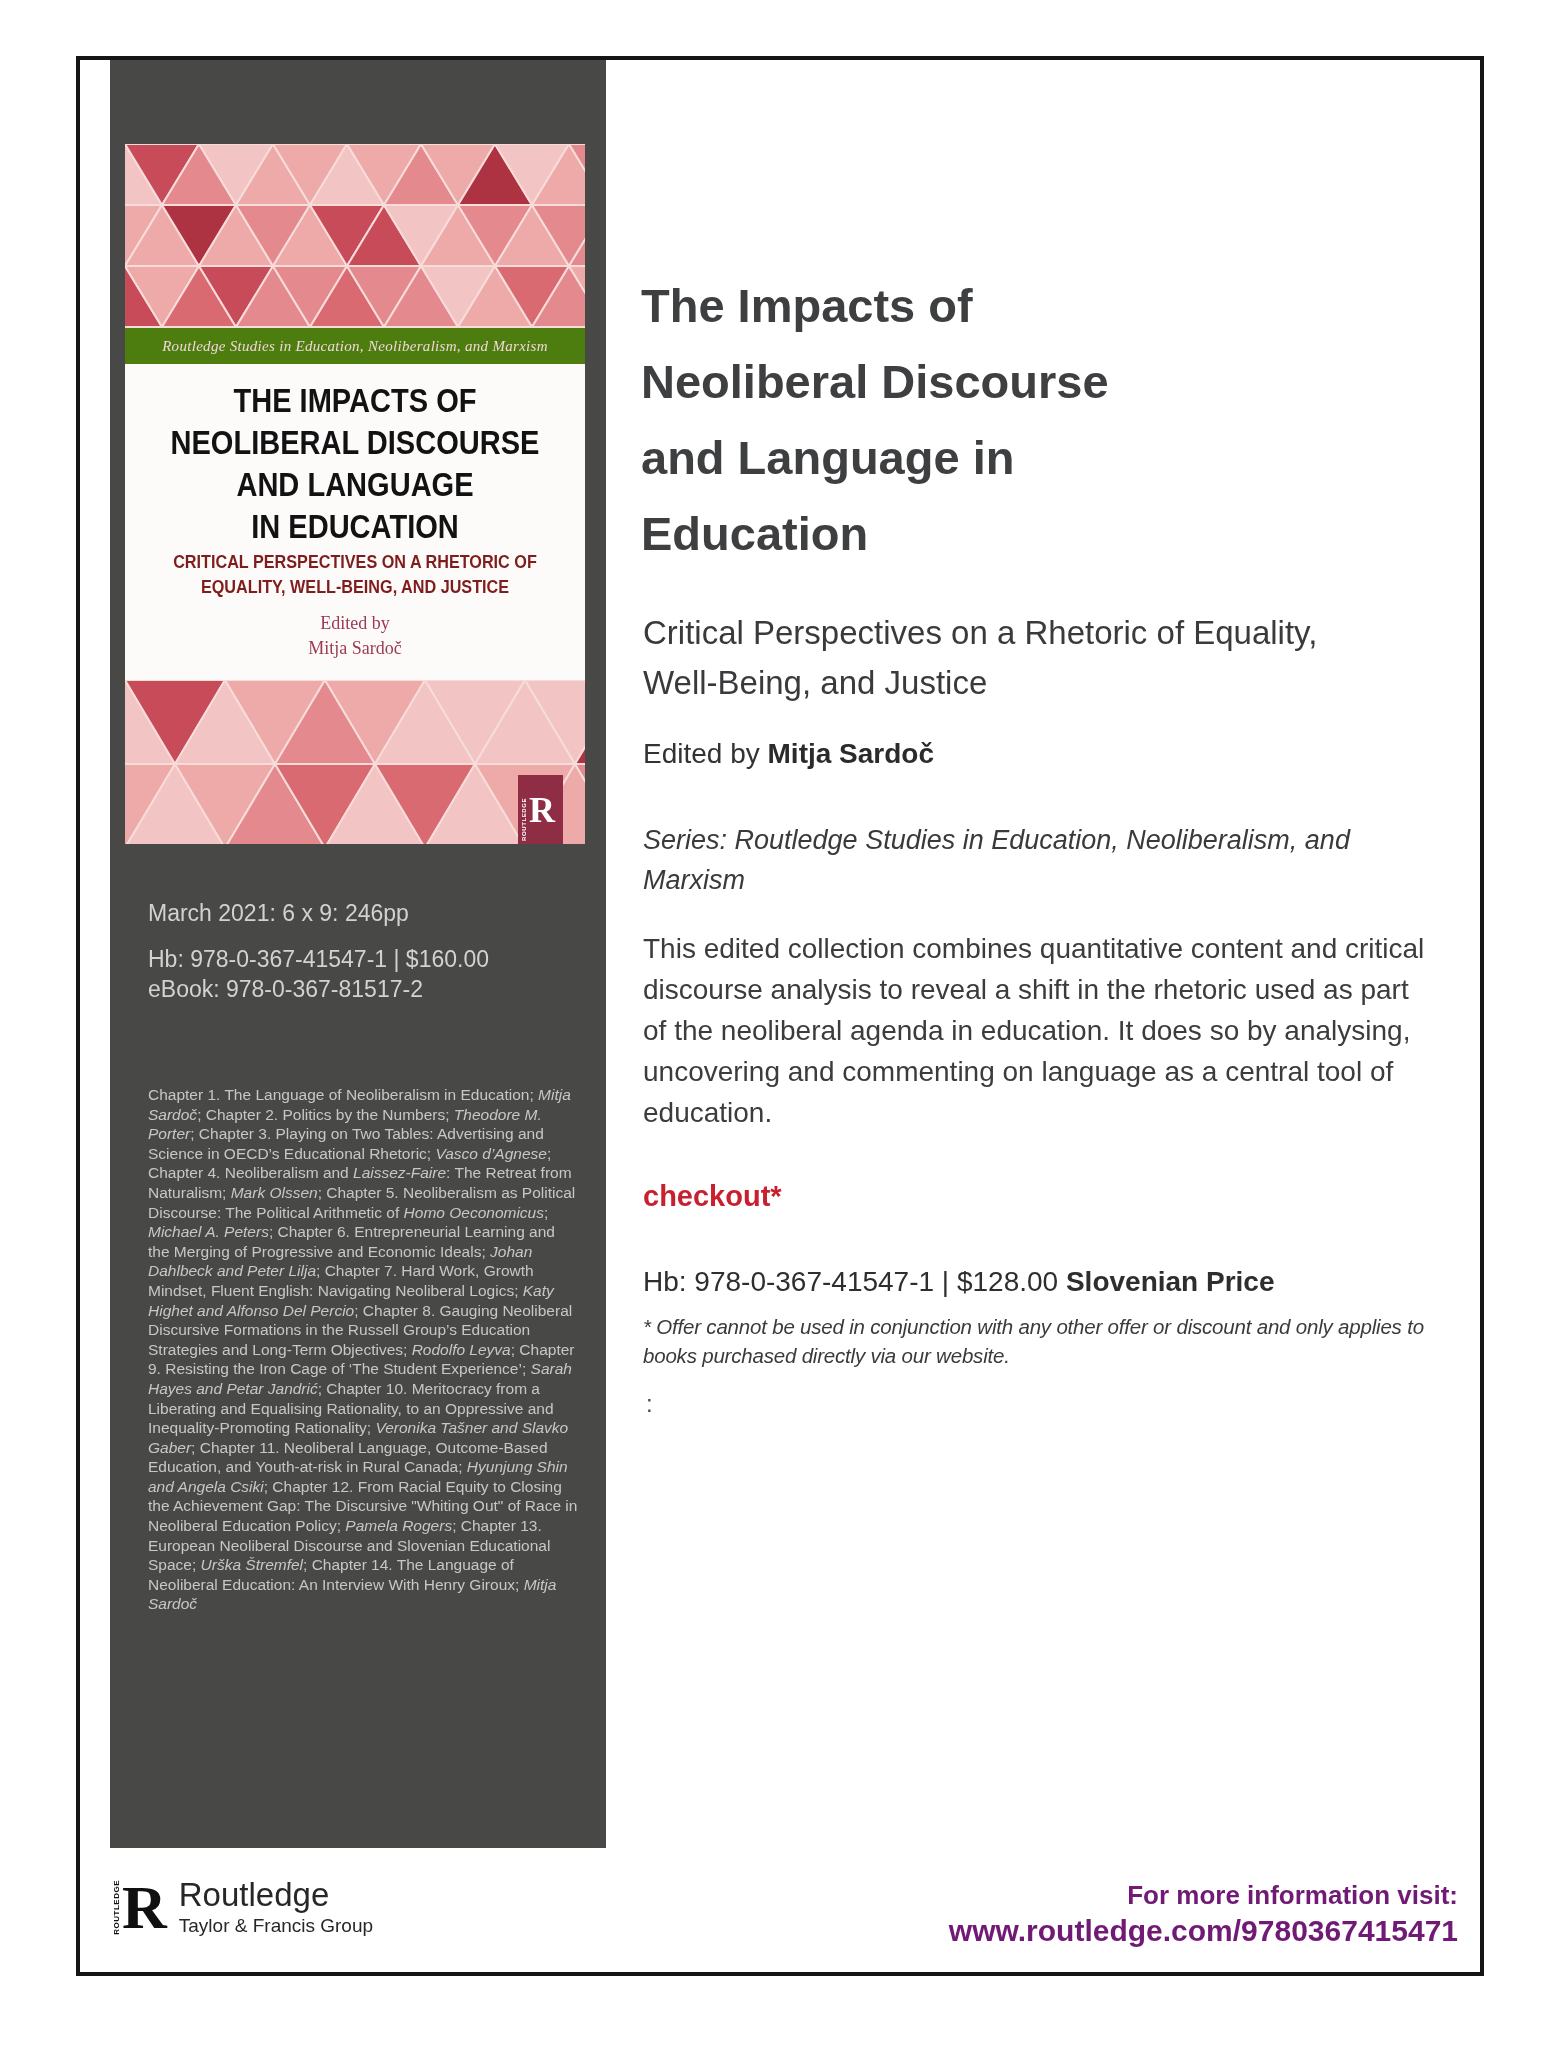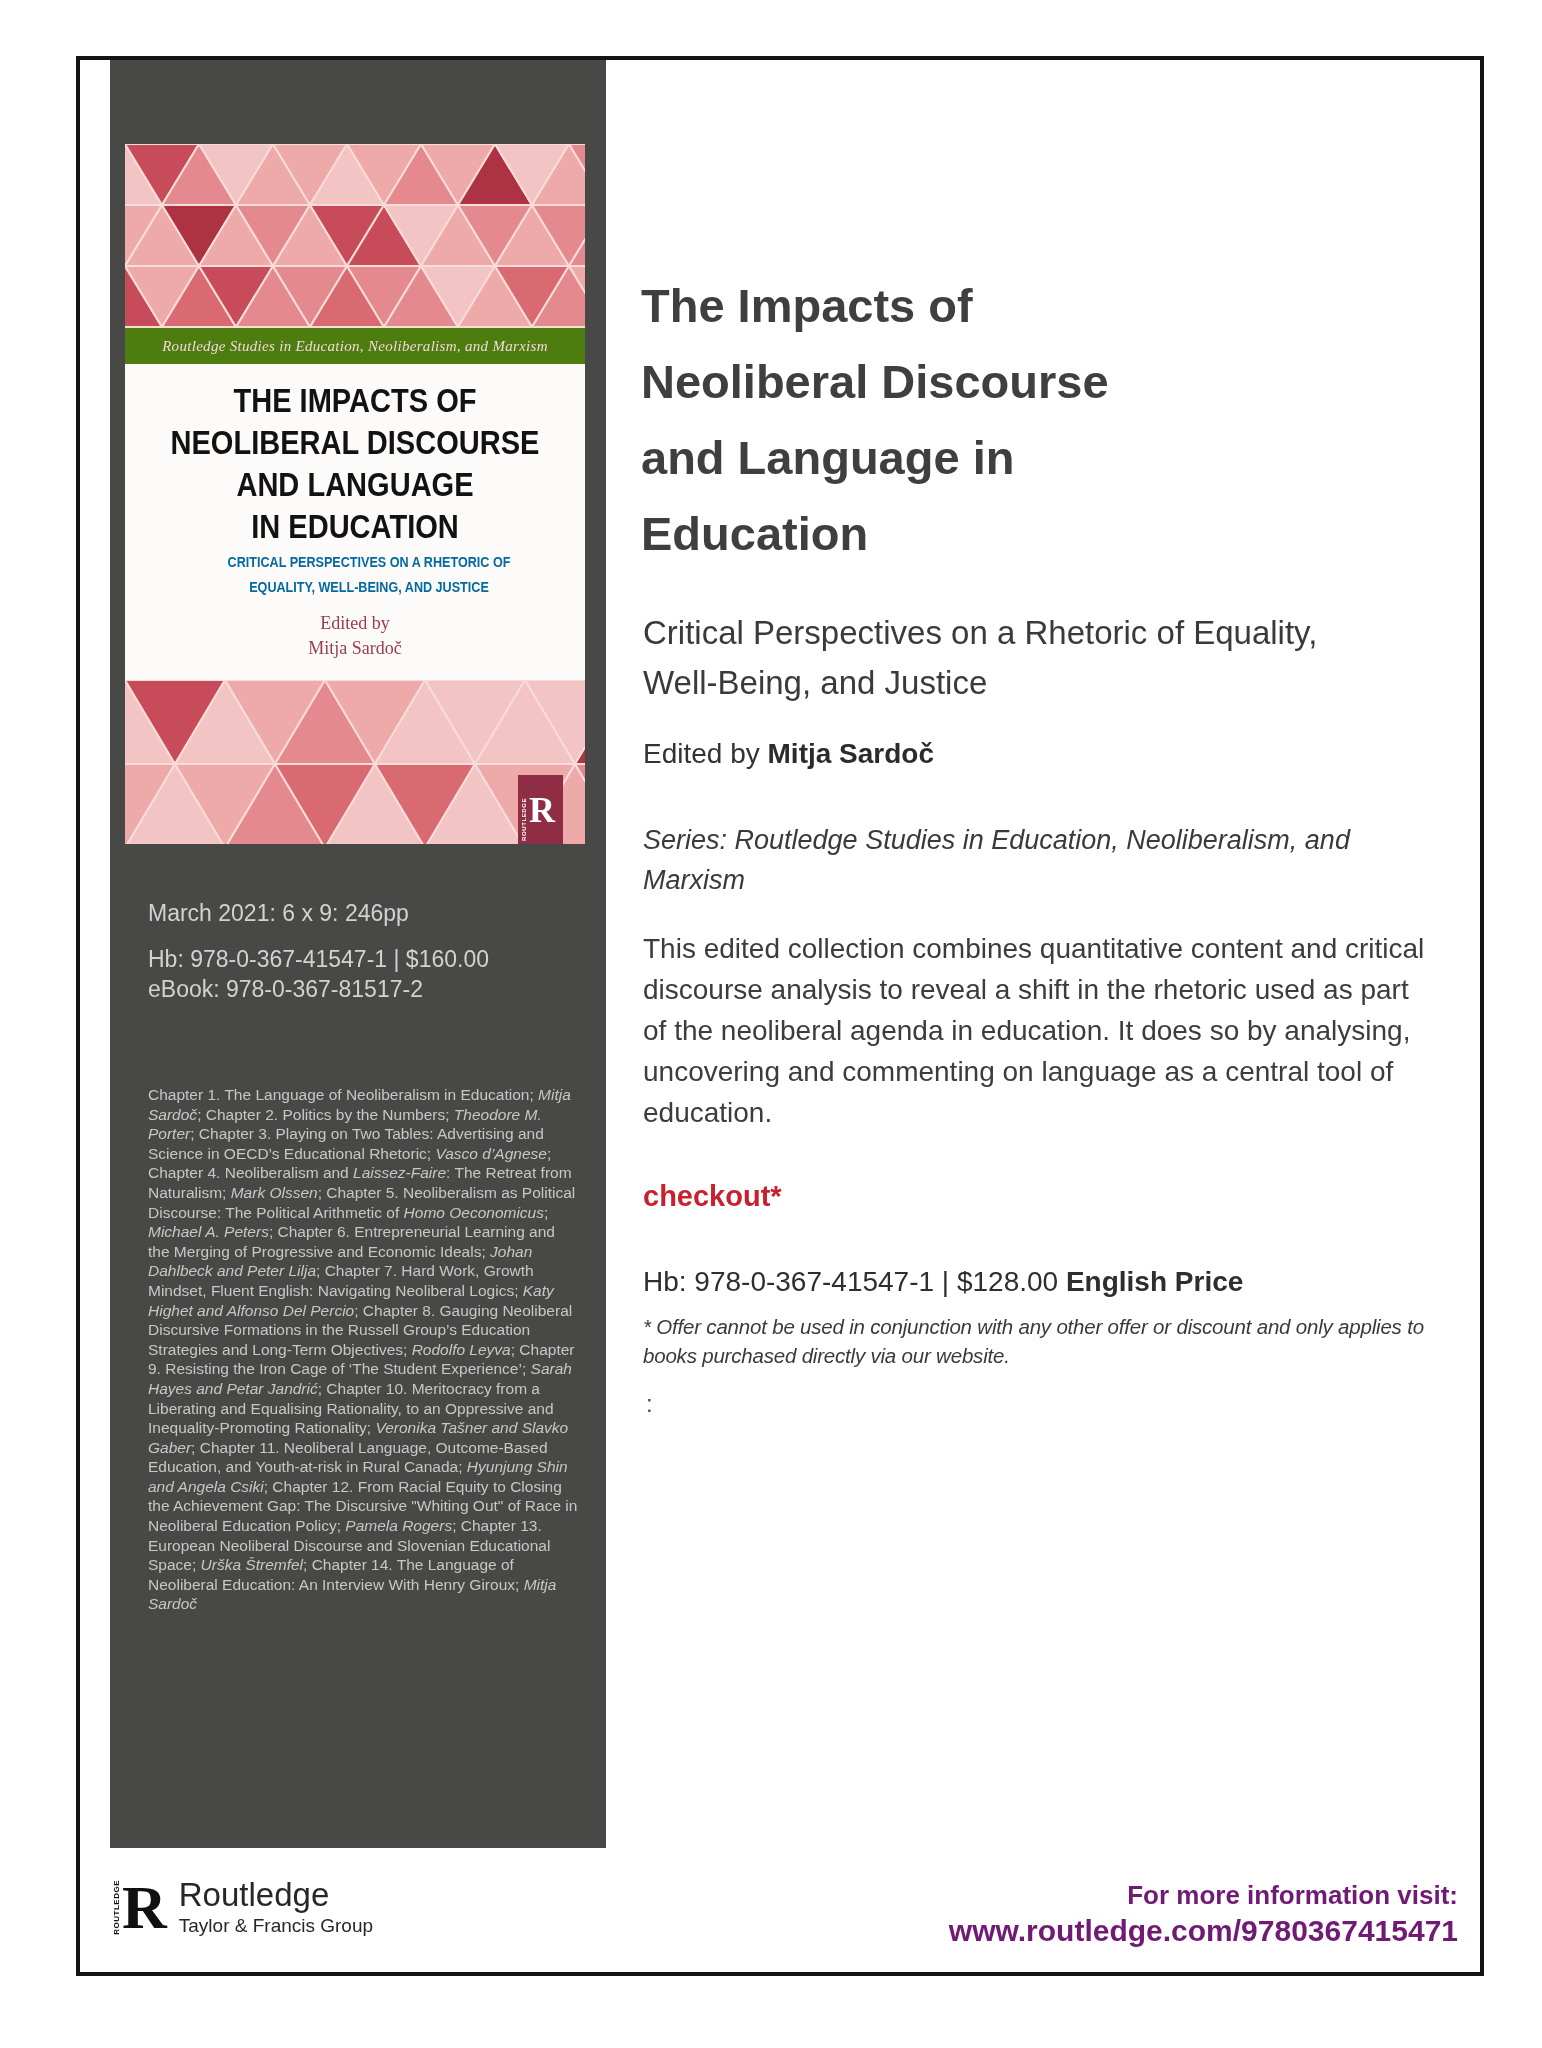--- a/index.html
+++ b/index.html
@@ -14,21 +14,21 @@
   .pat-top{top:0;}
   .pat-bottom{top:536px;}
   .series-band{position:absolute;top:184px;left:0;width:100%;height:36px;background:#4d7c0f;
                display:flex;align-items:center;justify-content:center;}
   .series-band span{font-family:"Liberation Serif",serif;font-style:italic;font-size:15px;
                     color:#f3d7da;letter-spacing:.3px;white-space:nowrap;}
   .cover-title{position:absolute;top:236px;width:100%;text-align:center;font-weight:700;
                font-size:33px;line-height:42px;color:#121212;}
   .cover-title div{transform:scaleX(.88);}
   .cover-subtitle{position:absolute;top:406px;width:100%;text-align:center;font-weight:700;
-                  font-size:14px;line-height:25px;color:#0369a1;margin-left:14px;}
+                  font-size:18px;line-height:25px;color:#7f1d1d;}
   .cover-subtitle div{transform:scaleX(.9);}
   .cover-edited{position:absolute;top:467px;width:100%;text-align:center;
                 font-family:"Liberation Serif",serif;font-size:18px;line-height:25px;color:#9c3a52;}
   .cover-logo{position:absolute;right:22px;bottom:0;width:45px;height:69px;background:#8e2d44;
               display:flex;align-items:stretch;}
   .cover-logo .vert{writing-mode:vertical-rl;transform:rotate(180deg);font-size:6px;font-weight:700;
                     color:#ffffff;letter-spacing:.6px;margin:3px 0 3px 3px;}
   .cover-logo .R{font-family:"Liberation Serif",serif;color:#fff;font-size:36px;font-weight:700;
                  margin:auto auto auto 2px;line-height:1;}
   .pub-details{position:absolute;left:38px;top:838px;color:#d2d2d2;font-size:23px;line-height:30px;}
@@ -253,21 +253,21 @@
       <div>Series: Routledge Studies in Education, Neoliberalism, and</div>
       <div>Marxism</div>
     </div>
 
   <div class="description">This edited collection combines quantitative content and critical discourse analysis to reveal a shift in the rhetoric used as part of the neoliberal agenda in education. It does so by analysing, uncovering and commenting on language as a central tool of education.</div>
 
   <div class="discount-heading">
       <div>checkout*</div>
     </div>
 
-  <div class="price-line"><span>Hb: 978-0-367-41547-1 | $128.00 </span><span class="bold">English Price</span></div>
+  <div class="price-line"><span>Hb: 978-0-367-41547-1 | $128.00 </span><span class="bold">Slovenian Price</span></div>
 
   <div class="offer-note">* Offer cannot be used in conjunction with any other offer or discount and only applies to books purchased directly via our website.</div>
 
   <div class="colon-mark">:</div>
 
   <div class="footer-logo">
     <div class="mark">
       <span class="vert">ROUTLEDGE</span>
       <span class="R">R</span>
     </div>

